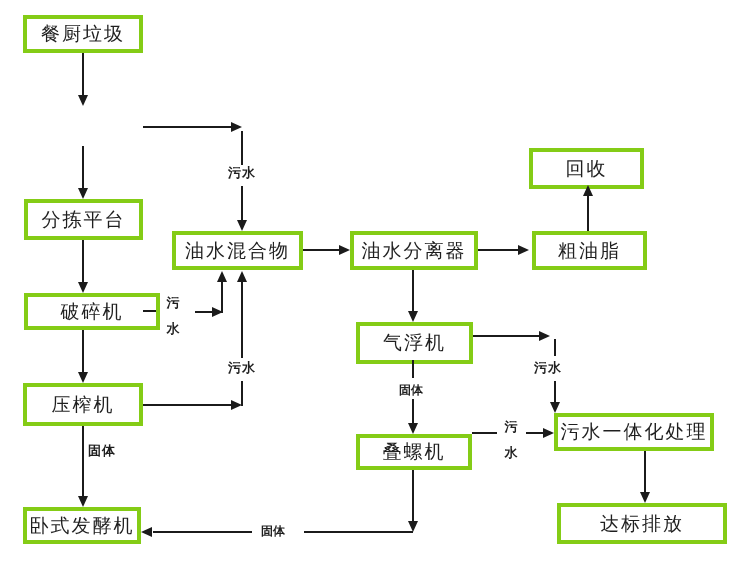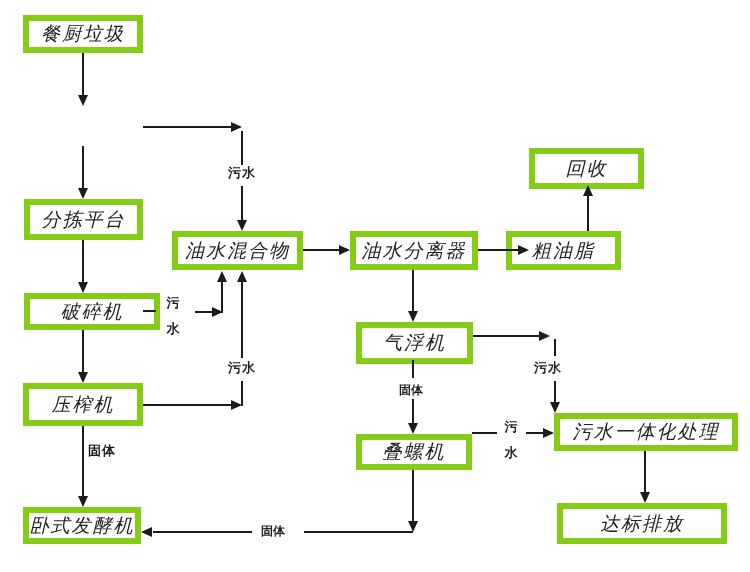--- a/index.html
+++ b/index.html
@@ -7,30 +7,29 @@
     position: relative;
     width: 750px;
     height: 572px;
     background: #ffffff;
     font-family: "Liberation Sans", sans-serif;
     overflow: hidden;
   }
   .box {
     position: absolute;
     box-sizing: border-box;
-    border: 6px solid #84cc16;
+    border: 4px solid #84cc16;
     background: #ffffff;
     display: flex;
     align-items: center;
     justify-content: center;
     font-size: 19px;
     letter-spacing: 2px;
     color: #1f1f1f;
     white-space: nowrap;
-    font-style: italic;
   }
   .lbl {
     position: absolute;
     font-size: 13px;
     font-weight: bold;
     color: #1f1f1f;
     letter-spacing: 1px;
     line-height: 16px;
     white-space: nowrap;
   }
@@ -66,27 +65,27 @@
   <div class="box" style="left:23px;top:383px;width:120px;height:43px">压榨机</div>
 
   <div class="box" style="left:23px;top:507px;width:118px;height:37px">卧式发酵机</div>
 
   <div class="box" style="left:172px;top:231px;width:131px;height:39px">油水混合物</div>
 
   <div class="box" style="left:350px;top:231px;width:128px;height:39px">油水分离器</div>
 
   <div class="box" style="left:529px;top:148px;width:115px;height:41px">回收</div>
 
-  <div class="box" style="left:506px;top:231px;width:115px;height:39px">粗油脂</div>
+  <div class="box" style="left:532px;top:231px;width:115px;height:39px">粗油脂</div>
 
   <div class="box" style="left:356px;top:322px;width:117px;height:42px">气浮机</div>
 
   <div class="box" style="left:356px;top:434px;width:116px;height:36px">叠螺机</div>
 
-  <div class="box" style="left:554px;top:413px;width:184px;height:38px">污水一体化处理</div>
+  <div class="box" style="left:554px;top:413px;width:160px;height:38px">污水一体化处理</div>
 
   <div class="box" style="left:557px;top:503px;width:170px;height:41px">达标排放</div>
 
   <div class="vl" style="left:82px;top:53px;height:43px"></div>
   <div class="ah d" style="left:78px;top:95px"></div>
 
   <div class="vl" style="left:82px;top:146px;height:42px"></div>
   <div class="ah d" style="left:78px;top:188px"></div>
 
   <div class="vl" style="left:82px;top:240px;height:42px"></div>

